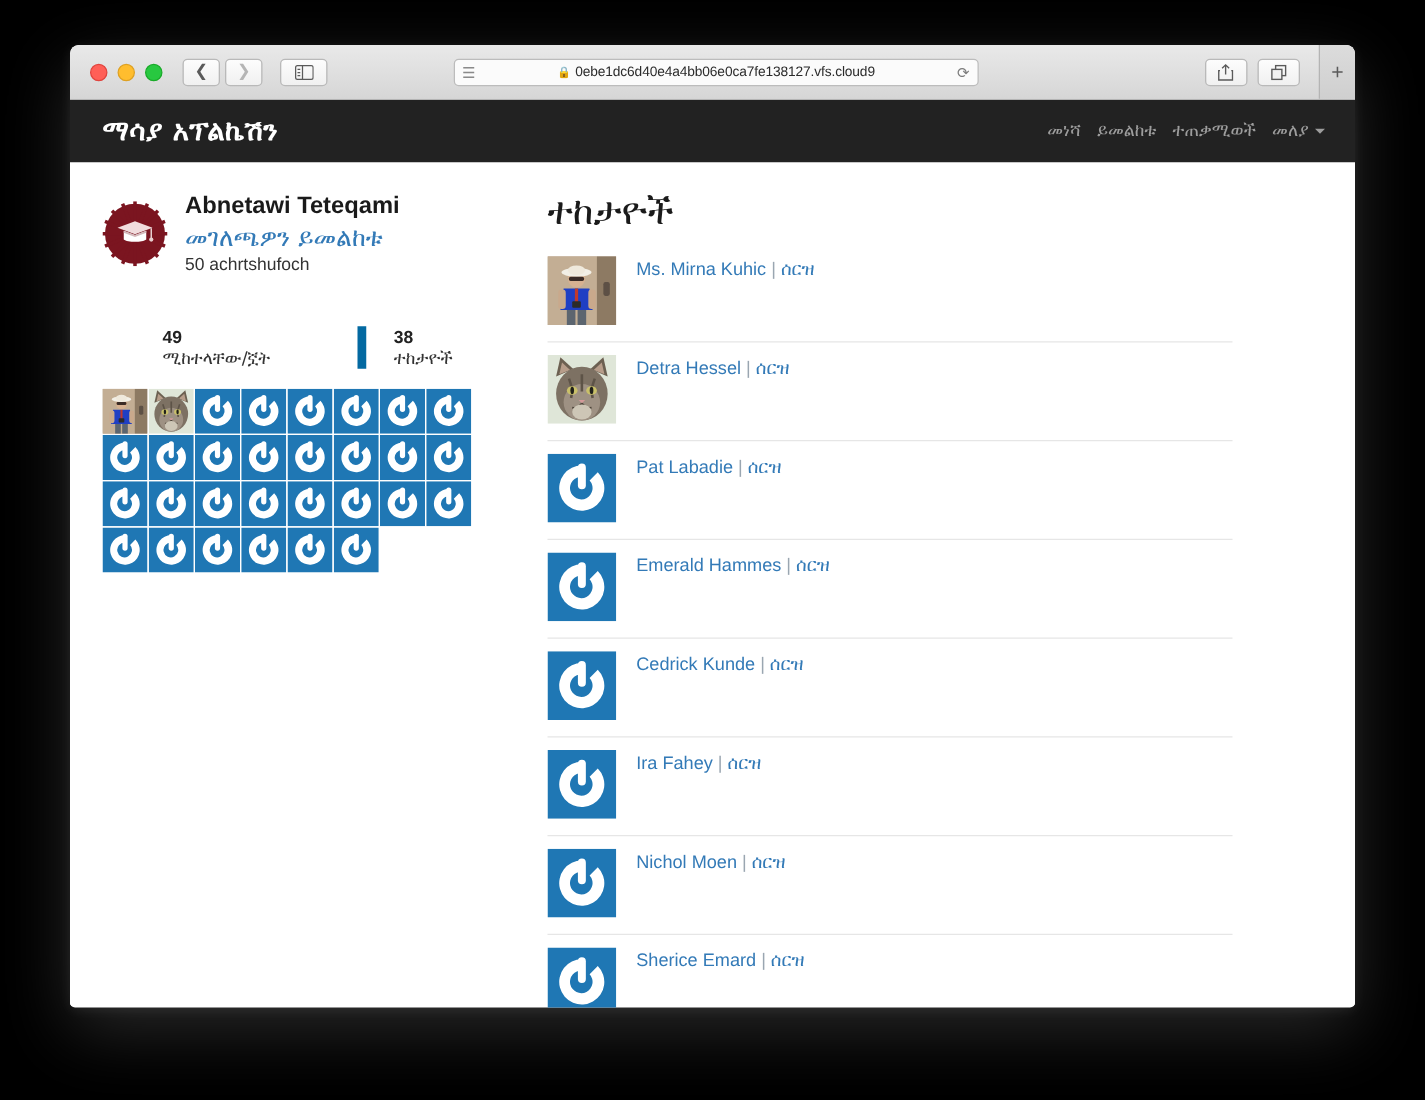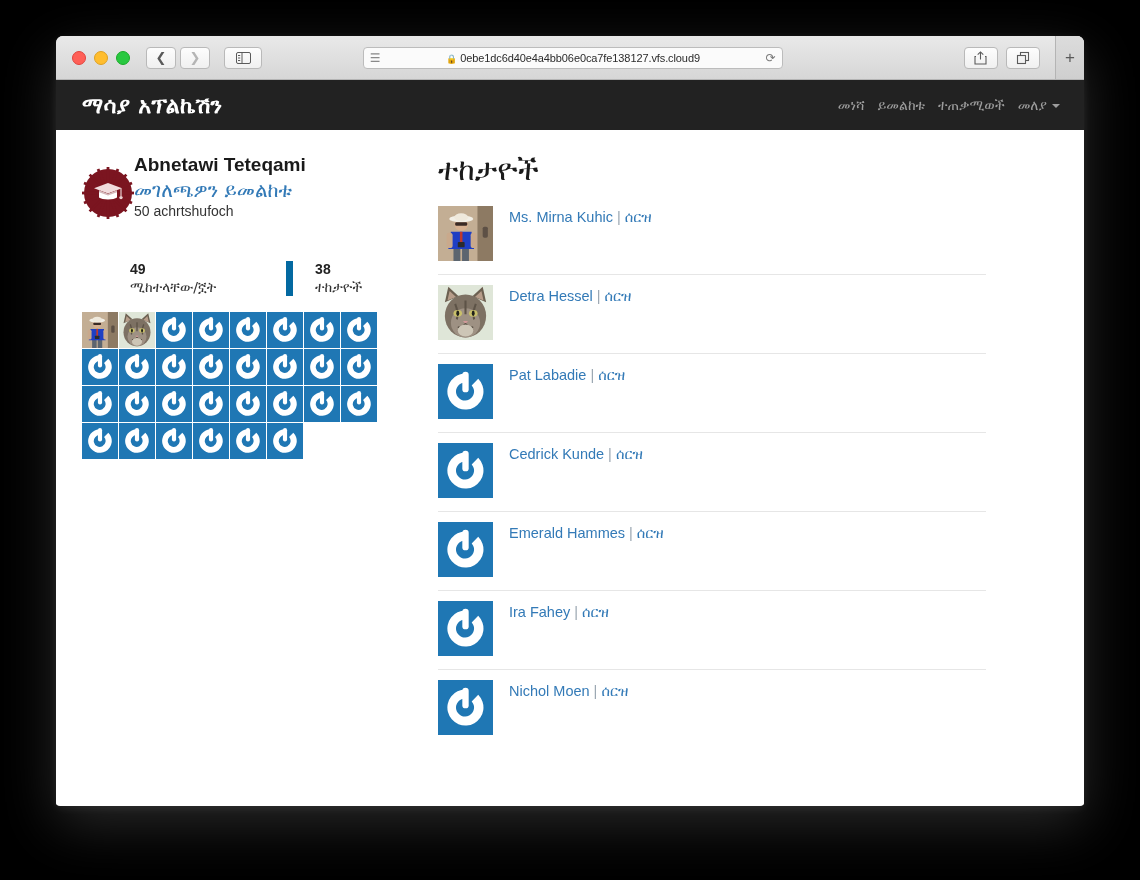--- a/index.html
+++ b/index.html
@@ -160,21 +160,21 @@
     display: flex;
     padding: 22px 28px 0 26px;
     box-sizing: border-box;
     height: 675px;
     background: #fff;
   }
   .col-left { width: 330px; padding-right: 20px; box-sizing: border-box; }
   .col-right { flex: 1; padding-left: 26px; box-sizing: border-box; }
 
   
-  .profile { display: flex; align-items: flex-end; }
+  .profile { display: flex; align-items: center; gap: 14px; }
   .gravatar-badge { width: 52px; height: 52px; flex: 0 0 52px; margin-top: 3px; }
   .profile-text { padding-top: 2px; }
   .profile-name {
     font-size: 19px; font-weight: bold; color: #1a1a1a; line-height: 1.15;
   }
   .profile-sub {
     font-size: 20px; color: #337ab7; margin-top: 2px;
     font-family: "DejaVu Sans", "Liberation Sans", sans-serif;
   }
   .profile-count { font-size: 14px; color: #333; margin-top: 1px; }
@@ -644,31 +644,31 @@
               <div class="user-name-line"><a href="#">Pat Labadie</a><span class="sep-pipe">|</span><a href="#" class="del-link">ሰርዝ</a></div>
             </li>
             <li class="user-row">
               <div class="user-av">
                 <svg class="grav-svg" viewBox="0 0 64 64">
                   <rect width="64" height="64" fill="#1f77b4"></rect>
                   <path d="M32 11 A21 21 0 1 0 46.8 17.2 L39.2 24.9 A10.5 10.5 0 1 1 32 21.5 Z" fill="#ffffff"></path>
                   <rect x="28.3" y="9" width="7.4" height="24" rx="3.7" fill="#ffffff"></rect>
                 </svg>
               </div>
-              <div class="user-name-line"><a href="#">Cedrick Kunde</a><span class="sep-pipe">|</span><a href="#" class="del-link">ሰርዝ</a></div>
+              <div class="user-name-line"><a href="#">Emerald Hammes</a><span class="sep-pipe">|</span><a href="#" class="del-link">ሰርዝ</a></div>
             </li>
             <li class="user-row">
               <div class="user-av">
                 <svg class="grav-svg" viewBox="0 0 64 64">
                   <rect width="64" height="64" fill="#1f77b4"></rect>
                   <path d="M32 11 A21 21 0 1 0 46.8 17.2 L39.2 24.9 A10.5 10.5 0 1 1 32 21.5 Z" fill="#ffffff"></path>
                   <rect x="28.3" y="9" width="7.4" height="24" rx="3.7" fill="#ffffff"></rect>
                 </svg>
               </div>
-              <div class="user-name-line"><a href="#">Emerald Hammes</a><span class="sep-pipe">|</span><a href="#" class="del-link">ሰርዝ</a></div>
+              <div class="user-name-line"><a href="#">Cedrick Kunde</a><span class="sep-pipe">|</span><a href="#" class="del-link">ሰርዝ</a></div>
             </li>
             <li class="user-row">
               <div class="user-av">
                 <svg class="grav-svg" viewBox="0 0 64 64">
                   <rect width="64" height="64" fill="#1f77b4"></rect>
                   <path d="M32 11 A21 21 0 1 0 46.8 17.2 L39.2 24.9 A10.5 10.5 0 1 1 32 21.5 Z" fill="#ffffff"></path>
                   <rect x="28.3" y="9" width="7.4" height="24" rx="3.7" fill="#ffffff"></rect>
                 </svg>
               </div>
               <div class="user-name-line"><a href="#">Ira Fahey</a><span class="sep-pipe">|</span><a href="#" class="del-link">ሰርዝ</a></div>
@@ -676,18 +676,28 @@
             <li class="user-row">
               <div class="user-av">
                 <svg class="grav-svg" viewBox="0 0 64 64">
                   <rect width="64" height="64" fill="#1f77b4"></rect>
                   <path d="M32 11 A21 21 0 1 0 46.8 17.2 L39.2 24.9 A10.5 10.5 0 1 1 32 21.5 Z" fill="#ffffff"></path>
                   <rect x="28.3" y="9" width="7.4" height="24" rx="3.7" fill="#ffffff"></rect>
                 </svg>
               </div>
               <div class="user-name-line"><a href="#">Nichol Moen</a><span class="sep-pipe">|</span><a href="#" class="del-link">ሰርዝ</a></div>
             </li>
+            <li class="user-row">
+              <div class="user-av">
+                <svg class="grav-svg" viewBox="0 0 64 64">
+                  <rect width="64" height="64" fill="#1f77b4"></rect>
+                  <path d="M32 11 A21 21 0 1 0 46.8 17.2 L39.2 24.9 A10.5 10.5 0 1 1 32 21.5 Z" fill="#ffffff"></path>
+                  <rect x="28.3" y="9" width="7.4" height="24" rx="3.7" fill="#ffffff"></rect>
+                </svg>
+              </div>
+              <div class="user-name-line"><a href="#">Sherice Emard</a><span class="sep-pipe">|</span><a href="#" class="del-link">ሰርዝ</a></div>
+            </li>
           </ul>
       </div>
 
     </div>
   </div>
 </div>
 
 </body></html>

